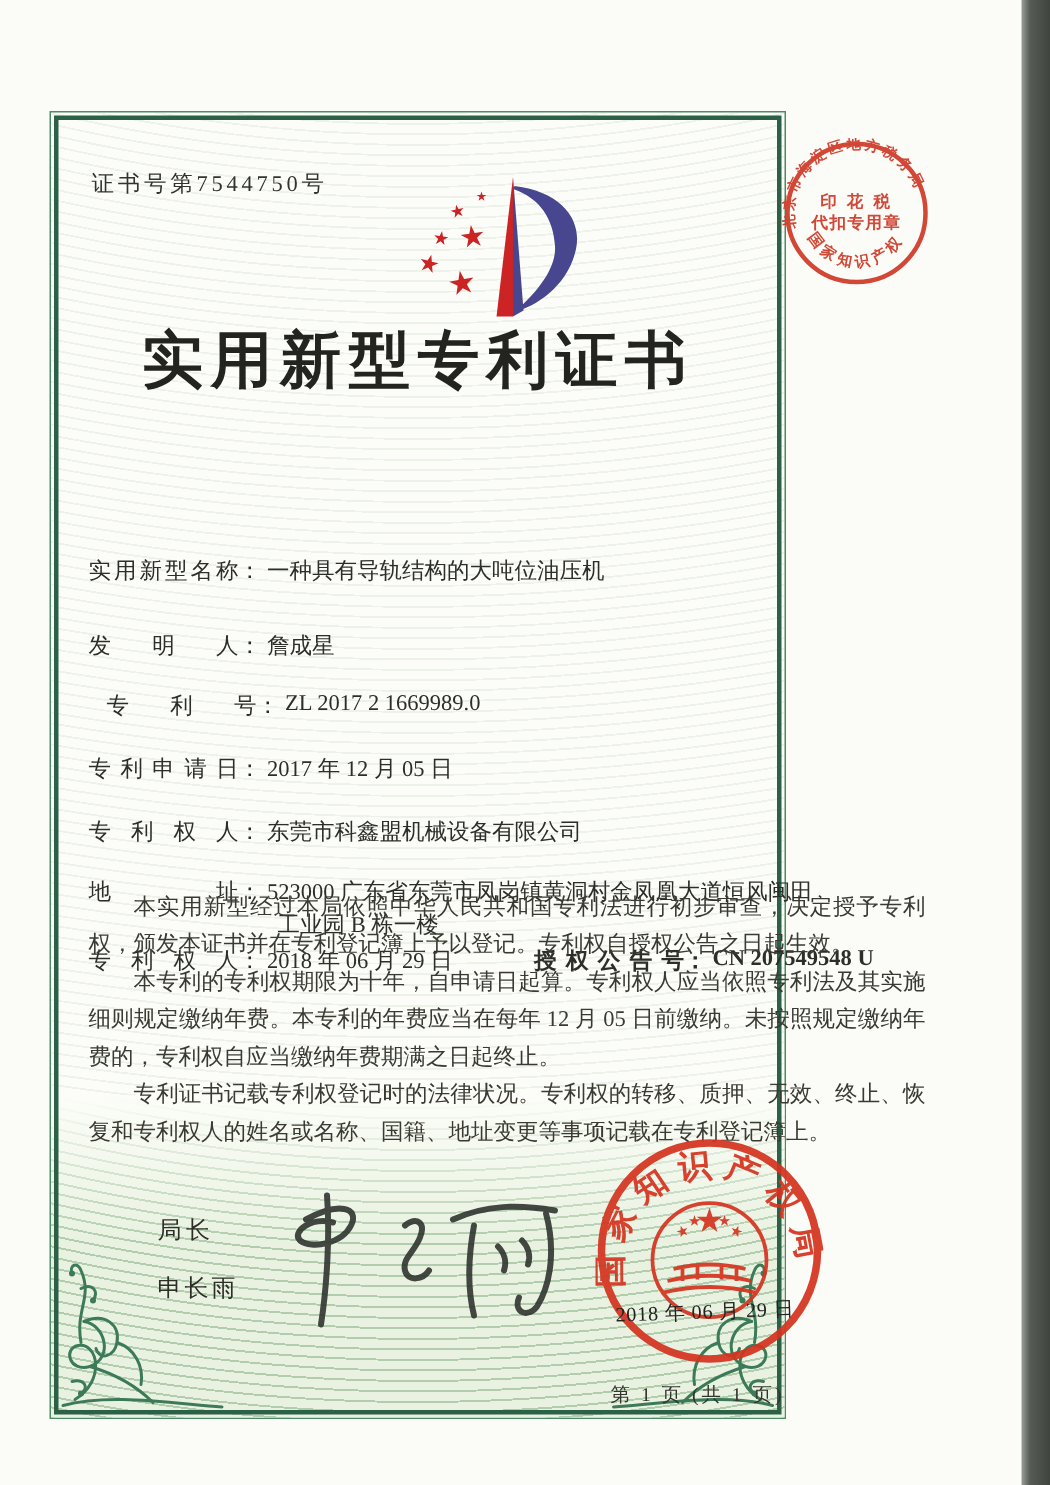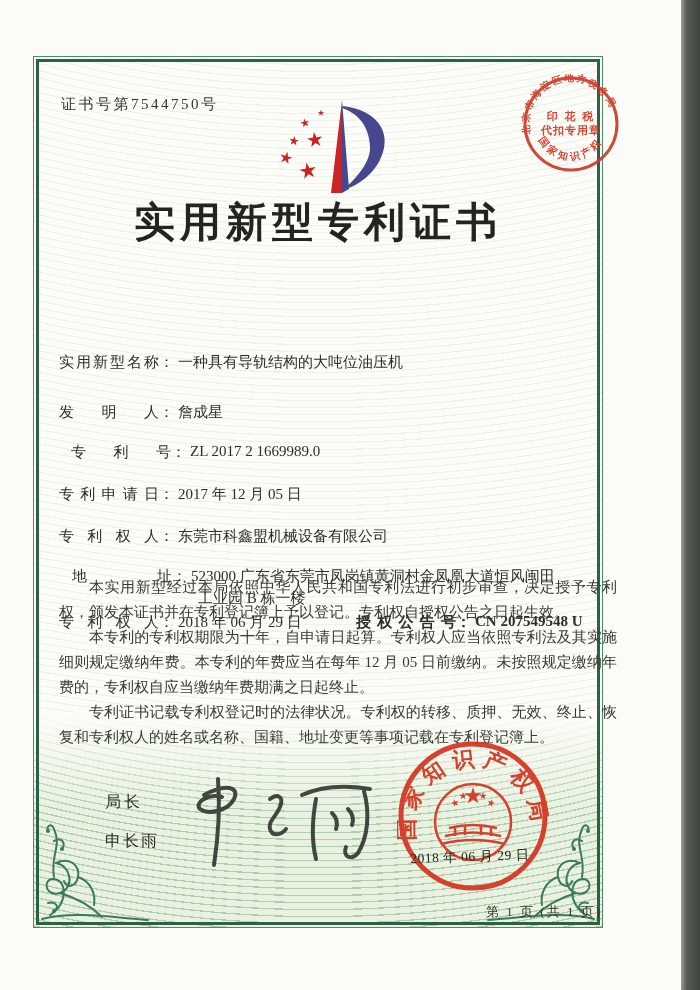--- a/index.html
+++ b/index.html
@@ -9,21 +9,21 @@
     font-family:"Liberation Serif","DejaVu Serif",serif;
     color:#2b2b26;
   }
   
   .scan-edge{
     position:absolute;right:0;top:0;width:19px;height:990px;
     background:linear-gradient(90deg,#9a9e98 0%,#565b55 30%,#3f443f 100%);
   }
   
   .cert{
-    position:absolute;left:33px;top:56px;width:570px;height:872px;
+    position:absolute;left:33px;top:74px;width:491px;height:872px;
     background:#fcfdf8;
     border:1px solid #4d8a67;
     box-sizing:border-box;
   }
   .cert::before{
     content:'';position:absolute;inset:2px;border:3px solid #2c6148;pointer-events:none;z-index:6;
   }
   
   .guilloche-all{
     position:absolute;inset:0;
@@ -156,21 +156,21 @@
     </div>
     <div class="frow" style="top:158px;margin-left:12px;">
       <span class="flabel">专利号</span><span class="fcolon">：</span><span class="fvalue">ZL 2017 2 1669989.0</span>
     </div>
     <div class="frow" style="top:200px;">
       <span class="flabel">专利申请日</span><span class="fcolon">：</span><span class="fvalue">2017 年 12 月 05 日</span>
     </div>
     <div class="frow" style="top:242px;">
       <span class="flabel">专利权人</span><span class="fcolon">：</span><span class="fvalue">东莞市科鑫盟机械设备有限公司</span>
     </div>
-    <div class="frow" style="top:282px;margin-left:13px;">
+    <div class="frow" style="top:282px;">
       <span class="flabel">地址</span><span class="fcolon">：</span><span class="fvalue">523000 广东省东莞市凤岗镇黄洞村金凤凰大道恒风闽田</span>
       <span class="fvalue addr2">工业园 B 栋一楼</span>
     </div>
     <div class="frow" style="top:328px;width:560px;">
       <span>
         <span class="flabel">专利权人</span><span class="fcolon">：</span><span class="fvalue">2018 年 06 月 29 日</span>
       </span>
       <span class="grant-right">
         <span class="flabel">授权公告号</span><span class="fcolon">：</span><span class="fvalue">CN 207549548 U</span>
       </span>

